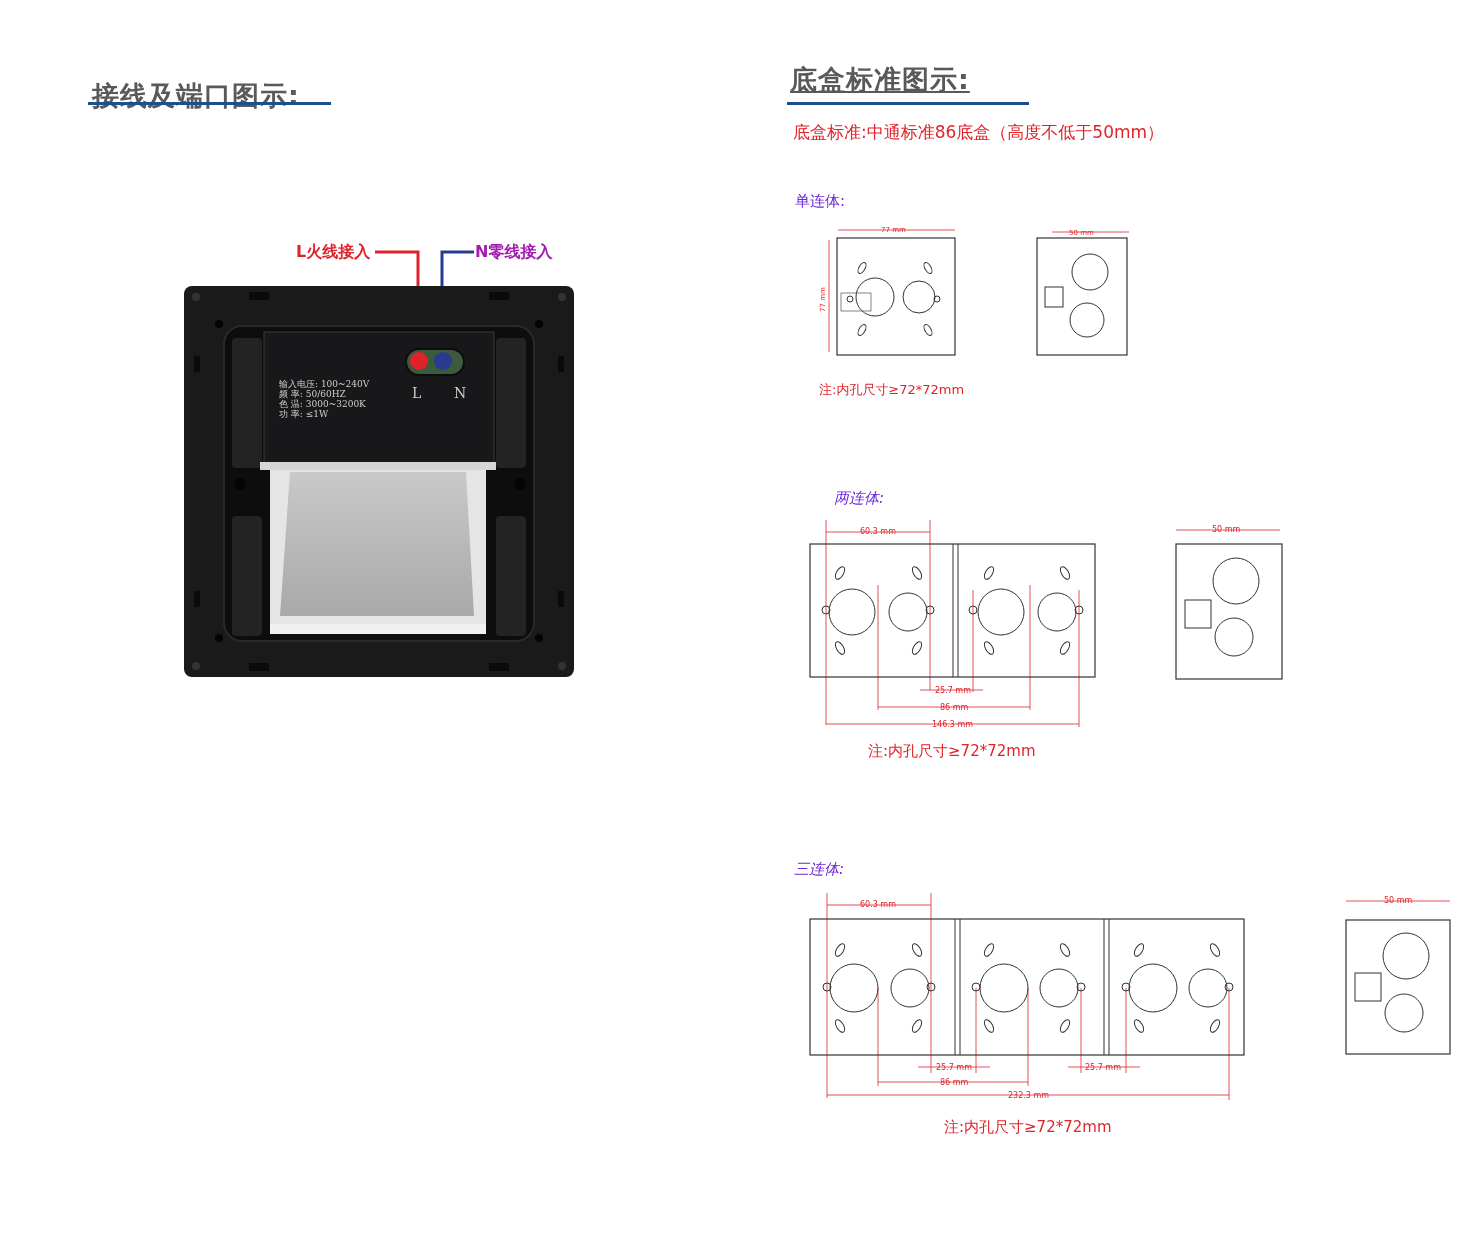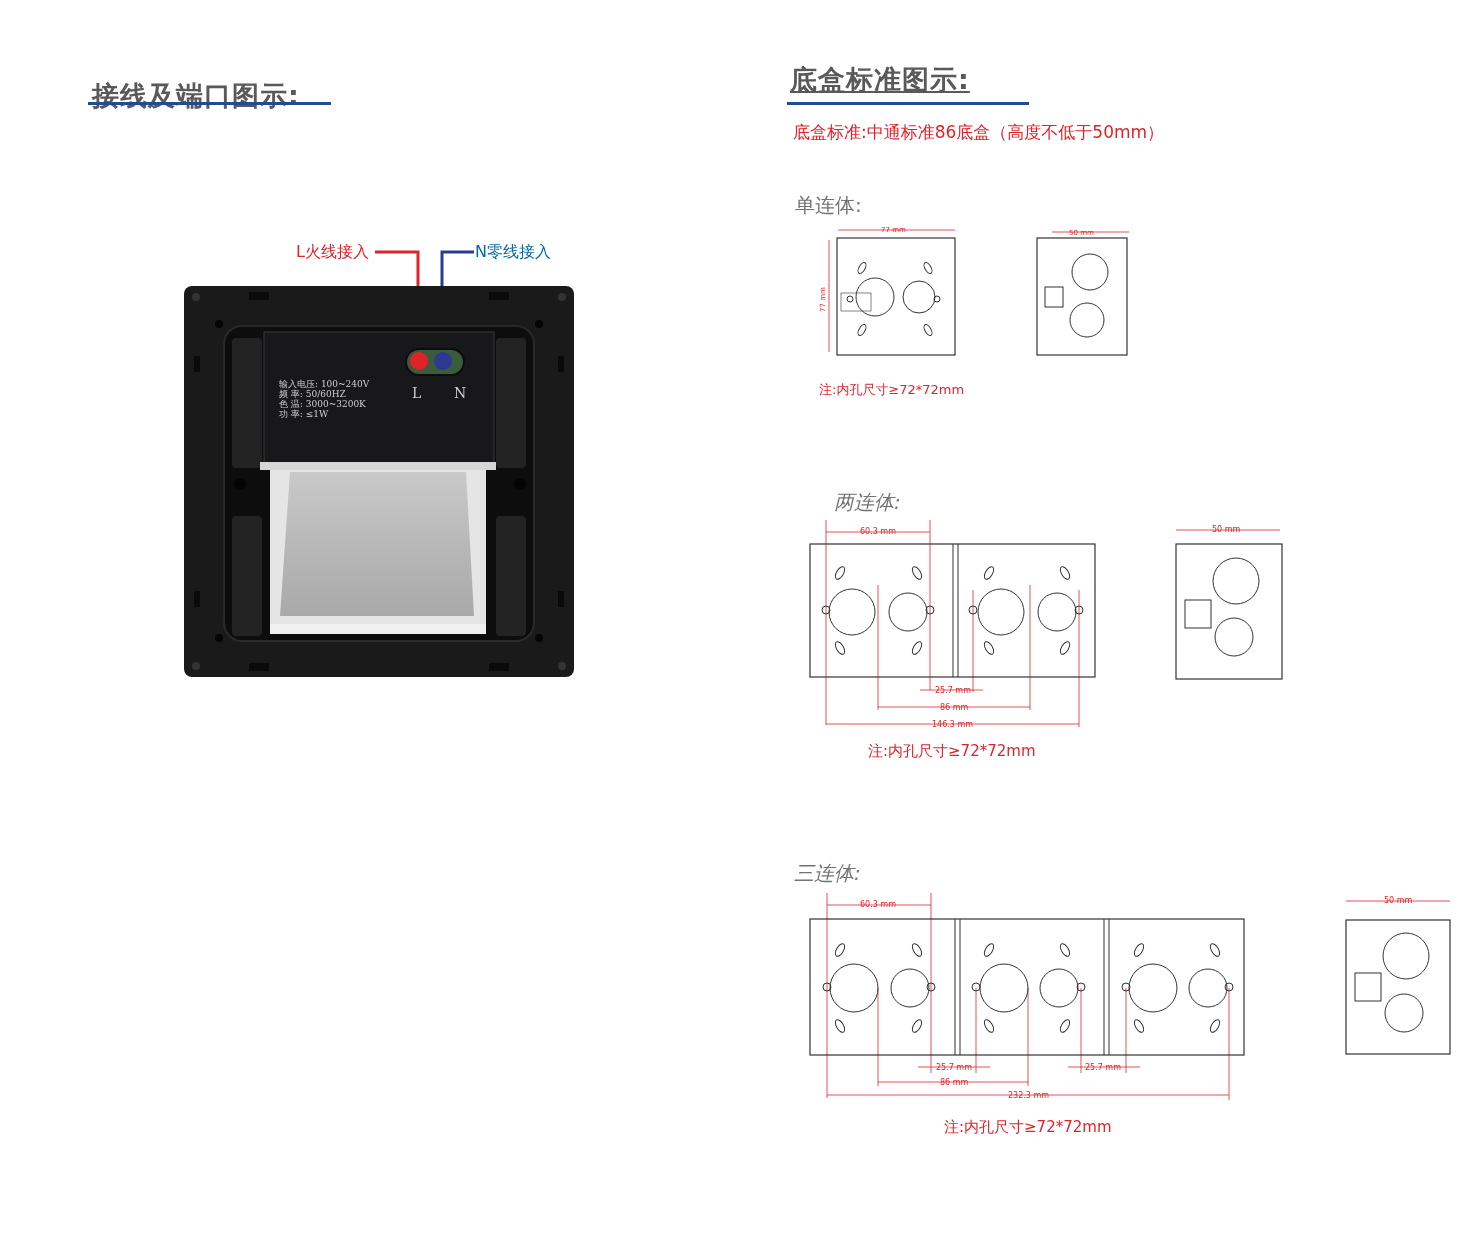--- a/index.html
+++ b/index.html
@@ -2,34 +2,34 @@
 <html><head>
 <meta charset="utf-8">
 <style>
   * { box-sizing: border-box; margin: 0; padding: 0; }
   html, body { width: 1477px; height: 1241px; background: #ffffff; overflow: hidden; }
   body { position: relative; font-family: "DejaVu Sans", "Liberation Sans", sans-serif; color: #555; }
   .abs { position: absolute; }
   .section-title { font-size: 27px; font-weight: bold; color: #595959; letter-spacing: 1px; white-space: nowrap; }
   .title-rule { height: 3px; background: #1f4e8c; }
   .subtitle { font-size: 17px; color: #e0232b; white-space: nowrap; }
-  .group-label { font-size: 20px; color: #737373; white-space: nowrap; }
+  .group-label { font-size: 15px; color: #6d28d9; white-space: nowrap; }
   .note { color: #e0232b; white-space: nowrap; text-align: center; }
-  .wire-label { font-size: 16px; font-weight: normal; white-space: nowrap; }
+  .wire-label { font-size: 16px; font-weight: bold; white-space: nowrap; }
   svg text { font-family: "DejaVu Sans", sans-serif; }
   .panel-text { font-family: "DejaVu Serif", serif; font-size: 9px; fill: #cfcfcf; }
 </style>
 </head>
 <body>
 
 <div class="abs section-title" style="left:92px; top:78px;">接线及端口图示:</div>
 <div class="abs title-rule" style="left:88px; top:102px; width:243px;"></div>
 
 <div class="abs wire-label" style="left:296px; top:242px; color:#e0232b;">L火线接入</div>
-<div class="abs wire-label" style="left:475px; top:242px; color:#0369a1;">N零线接入</div>
+<div class="abs wire-label" style="left:475px; top:242px; color:#a21caf;">N零线接入</div>
 
 <svg class="abs" style="left:0; top:0;" width="700" height="380">
   <polyline points="375,252 418,252 418,358" fill="none" stroke="#e0232b" stroke-width="3"></polyline>
   <polyline points="474,252 442,252 442,358" fill="none" stroke="#2a3a92" stroke-width="3"></polyline>
 </svg>
 
 <div class="abs" style="left:184px; top:286px; width:390px; height:391px;">
   <svg width="390" height="391" viewBox="0 0 390 391">
     <defs>
       <linearGradient id="metal" x1="0" y1="0" x2="0" y2="1">

